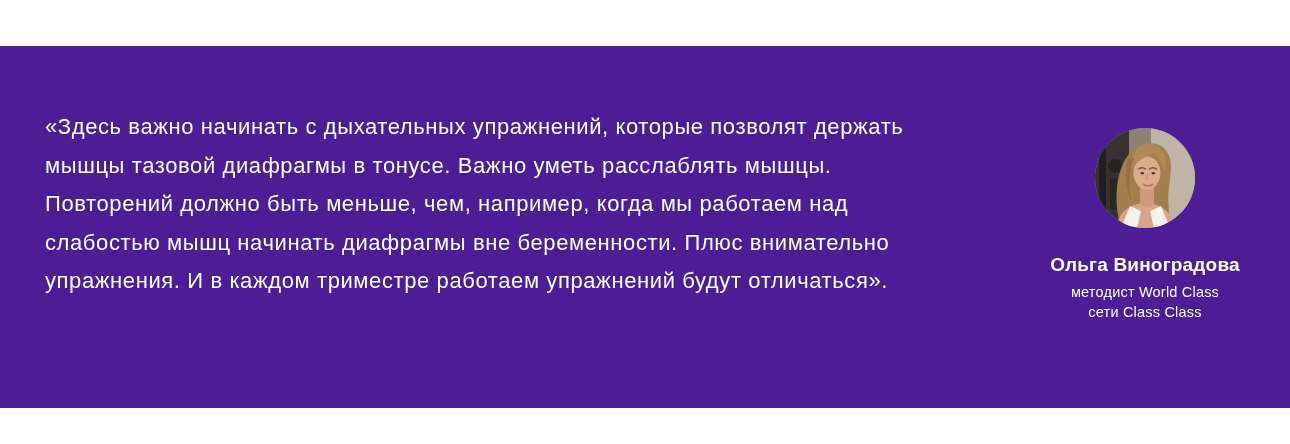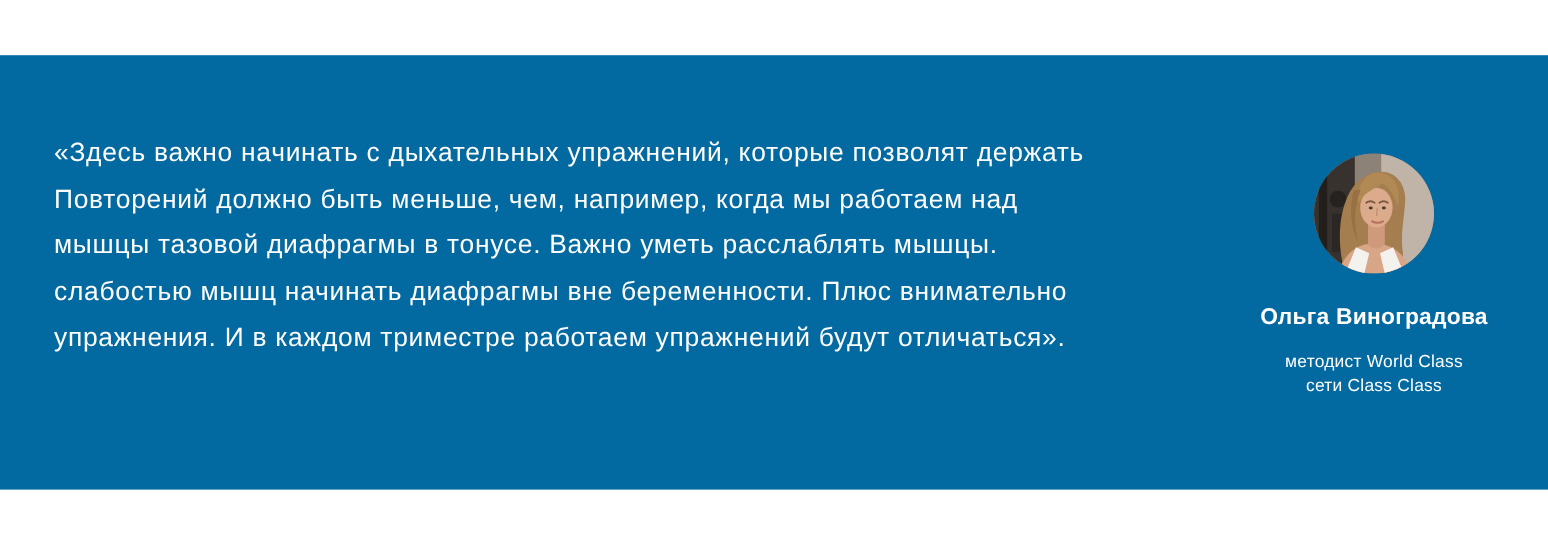--- a/index.html
+++ b/index.html
@@ -10,21 +10,21 @@
     background: #ffffff;
     overflow: hidden;
     font-family: "Liberation Sans", sans-serif;
   }
   .banner {
     position: absolute;
     left: 0;
     top: 46px;
     width: 1290px;
     height: 362px;
-    background: #0369a1;
+    background: #4c1d95;
   }
   .quote {
     position: absolute;
     left: 45px;
     top: 62px;
     width: 965px;
     margin: 0;
     color: #ffffff;
     font-size: 22px;
     line-height: 38.6px;
@@ -50,37 +50,37 @@
   }
   .avatar svg { display: block; width: 100px; height: 100px; }
   .person-name {
     margin-top: 25px;
     font-size: 19px;
     font-weight: 700;
     line-height: 24px;
     letter-spacing: 0.2px;
   }
   .person-title {
-    margin-top: 15px;
+    margin-top: 5px;
     font-size: 14.5px;
     line-height: 20px;
     letter-spacing: 0.2px;
   }
   .tline { display: block; }
 </style>
 </head>
 <body>
 
 <div class="page">
   <section class="banner">
 
     <blockquote class="quote">
       <span class="qline">«Здесь важно начинать с дыхательных упражнений, которые позволят держать</span>
+      <span class="qline">мышцы тазовой диафрагмы в тонусе. Важно уметь расслаблять мышцы.</span>
       <span class="qline">Повторений должно быть меньше, чем, например, когда мы работаем над</span>
-      <span class="qline">мышцы тазовой диафрагмы в тонусе. Важно уметь расслаблять мышцы.</span>
       <span class="qline">слабостью мышц начинать диафрагмы вне беременности. Плюс внимательно</span>
       <span class="qline">упражнения. И в каждом триместре работаем упражнений будут отличаться».</span>
     </blockquote>
 
     <div class="person">
       <div class="avatar">
         <svg viewBox="0 0 100 100" xmlns="http://www.w3.org/2000/svg">
 
           <rect width="100" height="100" fill="#8d8278"></rect>
           <rect x="56" width="44" height="100" fill="#c0b4a8"></rect>

